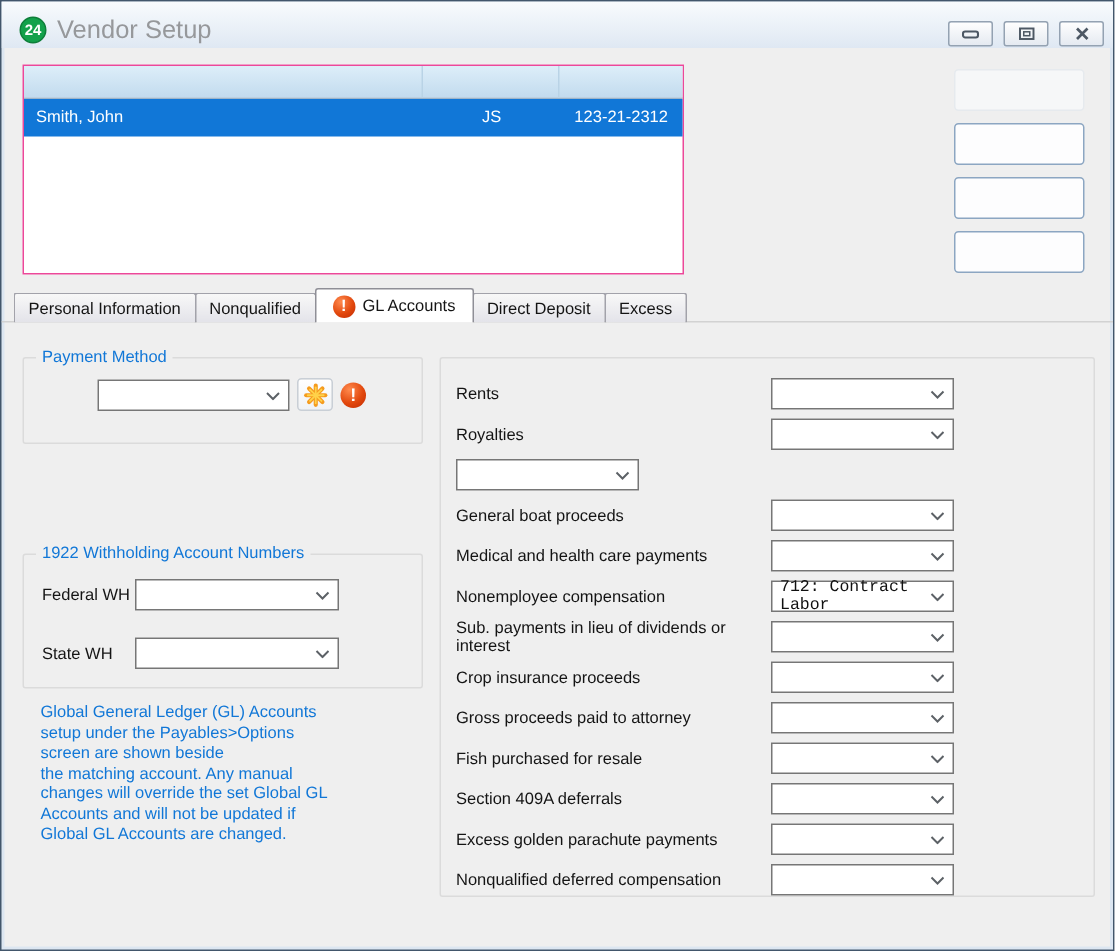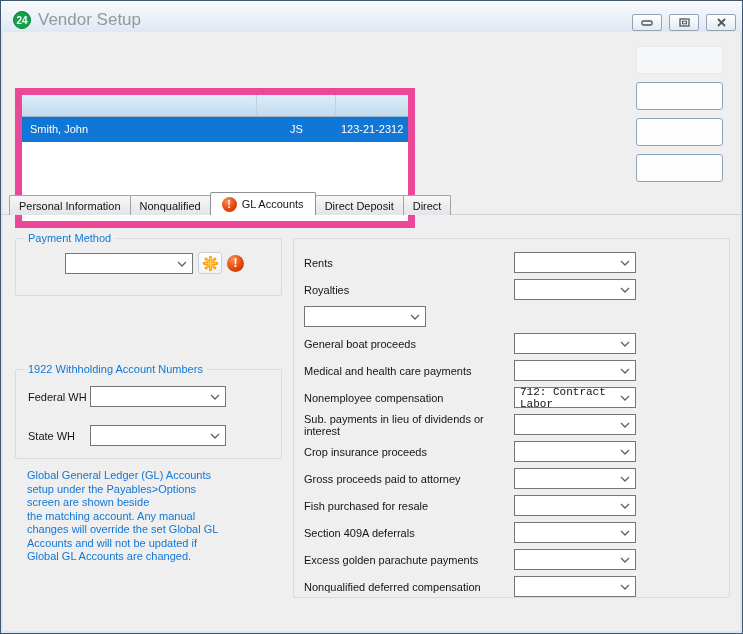--- a/index.html
+++ b/index.html
@@ -17,22 +17,22 @@
     border-radius:50%; background:#12a14b; border:1px solid #0d7e39;
     color:#fff; font-size:10px; font-weight:bold; text-align:center; line-height:17px; }
   .title-text { position:absolute; left:37px; top:9px; font-size:17px; color:#96989b; }
   .winbtns { position:absolute; top:13px; left:631px; display:flex; gap:7px; }
   .wbtn { width:30px; height:17px; border:1px solid #94a2b2; border-radius:2px;
     background:linear-gradient(#fefefe,#e5eaf1); display:flex; align-items:center; justify-content:center; }
   .wbtn svg { stroke:#4d5864; fill:none; }
   
   .client { position:absolute; left:2px; top:31px; right:2px; bottom:2px; background:#efefef; }
   
-  .grid { position:absolute; left:14px; top:42px; width:400px; height:140px;
-    background:#fff; border:7px solid #ec4899;margin-top:45px; }
+  .grid { position:absolute; left:14px; top:42px; width:441px; height:140px;
+    background:#fff; border:1px solid #ec4899; }
   .grid-header { display:flex; height:22px;
     background:linear-gradient(#ddeef9,#c2dbee); border-bottom:1px solid #9cb4c9; }
   .hcell { font-size:11px; line-height:21px; color:#101010; border-right:1px solid #b9d3e6; }
   .grid-row { display:flex; height:25px; font-size:11px; line-height:25px; color:#101010; }
   .grid-row.selected { background:#1177d7; color:#fff; }
   .col-name { width:267px; padding-left:12px; }
   .grid-row .col-name { padding-left:8px; }
   .col-code { width:91px; text-align:center; }
   .col-fed  { width:82px; text-align:center; border-right:none; }
   
@@ -148,21 +148,21 @@
       <div class="tab active">
         <span class="warn">!</span>
         <span>GL Accounts</span>
       </div>
       <div class="tab">
 
         <span>Direct Deposit</span>
       </div>
       <div class="tab">
 
-        <span>Direct</span>
+        <span>Excess</span>
       </div>
   </div>
 
   <div class="group gb-payment">
     <span class="group-title">Payment Method</span>
     <div class="pm-row">
       <div class="combo">
         <span></span>
         <svg class="chev" width="10" height="6" viewBox="0 0 10 6">
             <path d="M1 1l4 4 4-4" stroke-width="1.3"></path>

